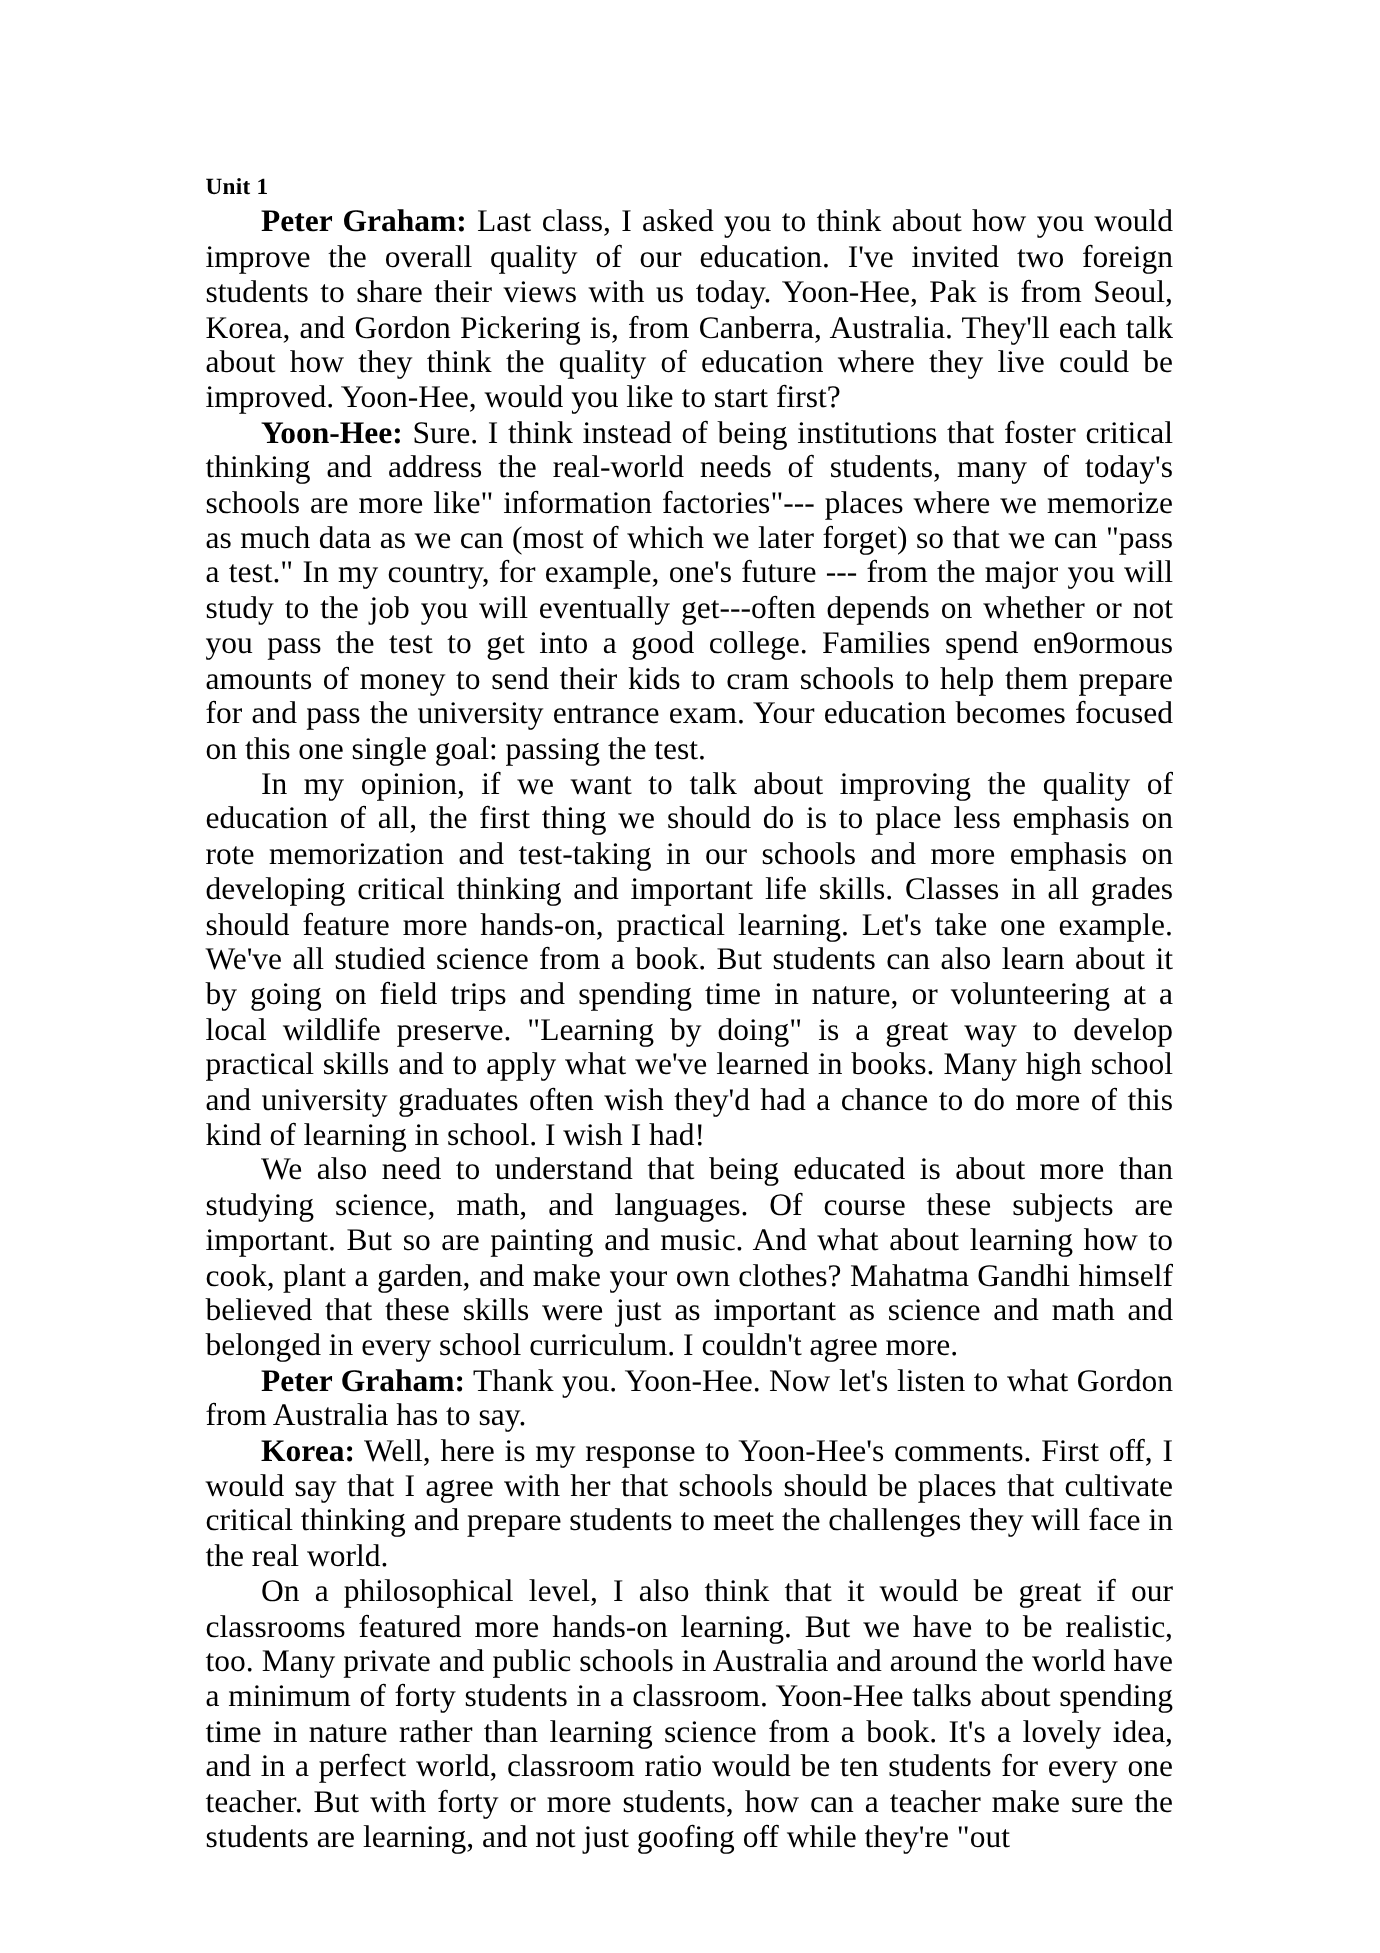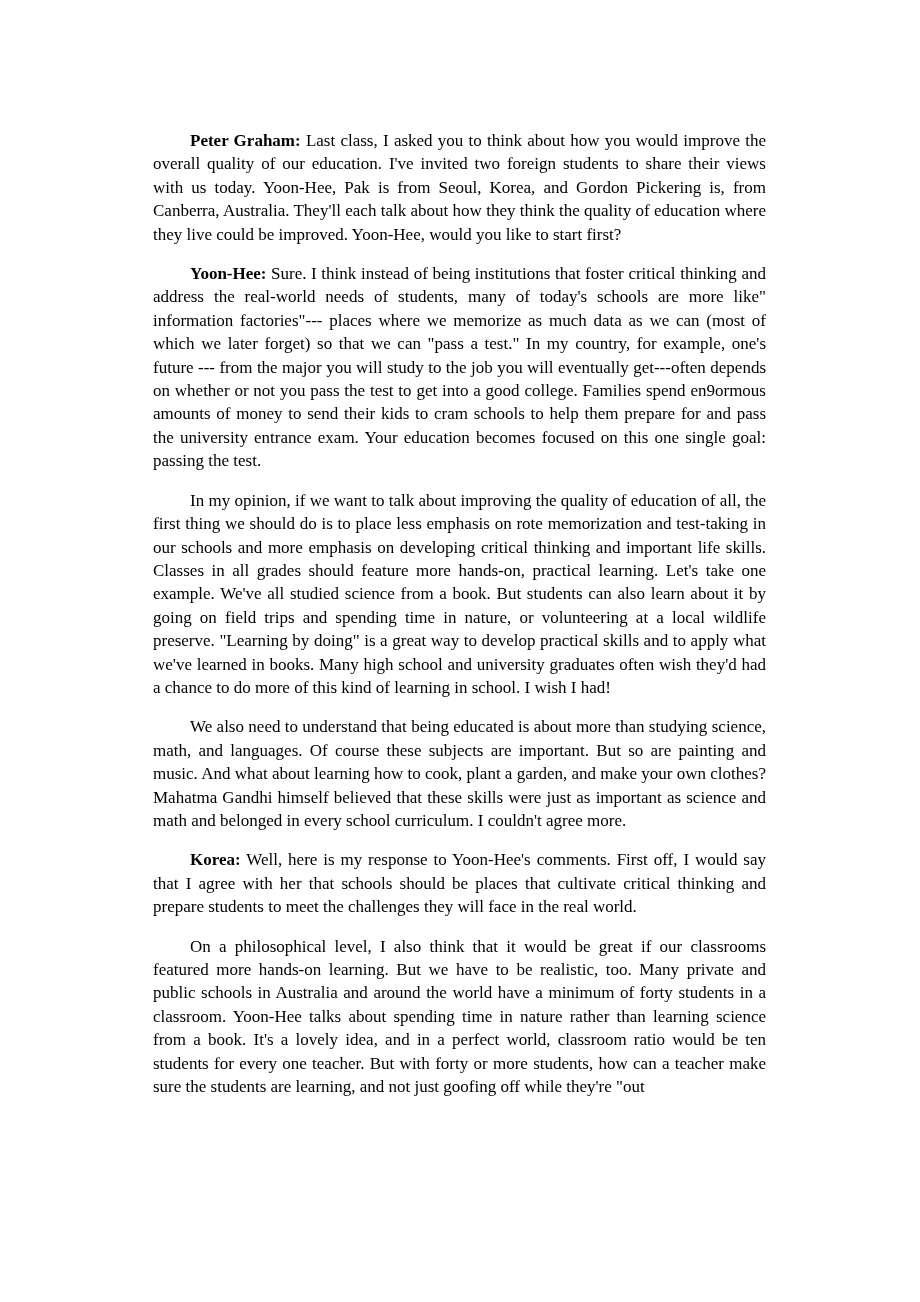--- a/index.html
+++ b/index.html
@@ -30,48 +30,50 @@
   .heading {
     font-weight: bold;
     font-size: 15.5px;
     line-height: 23.4px;
     text-align: left;
     margin: 0;
     letter-spacing: 0.01em;
   }
 
   .para {
-    font-size: 17px;
+    font-size: 21px;
     line-height: 23.4px;
     text-align: justify;
     text-justify: inter-word;
-    margin: 16px;
+    margin: 0;
     text-indent: 37px;
     hyphens: none;
     -webkit-hyphens: none;
   }
 
   .speaker {
     font-weight: bold;
   }
 </style>
 </head>
 <body>
 
 <div class="page">
   <div class="content">
 
+    <div class="heading">Unit 1</div>
 
     <p class="para"><span class="speaker">Peter Graham:</span><span> Last class, I asked you to think about how you would improve the overall quality of our education. I've invited two foreign students to share their views with us today. Yoon-Hee, Pak is from Seoul, Korea, and Gordon Pickering is, from Canberra, Australia. They'll each talk about how they think the quality of education where they live could be improved. Yoon-Hee, would you like to start first?</span></p>
 
     <p class="para"><span class="speaker">Yoon-Hee:</span><span> Sure. I think instead of being institutions that foster critical thinking and address the real-world needs of students, many of today's schools are more like" information factories"--- places where we memorize as much data as we can (most of which we later forget) so that we can "pass a test." In my country, for example, one's future --- from the major you will study to the job you will eventually get---often depends on whether or not you pass the test to get into a good college. Families spend en9ormous amounts of money to send their kids to cram schools to help them prepare for and pass the university entrance exam. Your education becomes focused on this one single goal: passing the test.</span></p>
 
     <p class="para"><span>In my opinion, if we want to talk about improving the quality of education of all, the first thing we should do is to place less emphasis on rote memorization and test-taking in our schools and more emphasis on developing critical thinking and important life skills. Classes in all grades should feature more hands-on, practical learning. Let's take one example. We've all studied science from a book. But students can also learn about it by going on field trips and spending time in nature, or volunteering at a local wildlife preserve. "Learning by doing" is a great way to develop practical skills and to apply what we've learned in books. Many high school and university graduates often wish they'd had a chance to do more of this kind of learning in school. I wish I had!</span></p>
 
     <p class="para"><span>We also need to understand that being educated is about more than studying science, math, and languages. Of course these subjects are important. But so are painting and music. And what about learning how to cook, plant a garden, and make your own clothes? Mahatma Gandhi himself believed that these skills were just as important as science and math and belonged in every school curriculum. I couldn't agree more.</span></p>
 
+    <p class="para"><span class="speaker">Peter Graham:</span><span> Thank you. Yoon-Hee. Now let's listen to what Gordon from Australia has to say.</span></p>
 
     <p class="para"><span class="speaker">Korea:</span><span> Well, here is my response to Yoon-Hee's comments. First off, I would say that I agree with her that schools should be places that cultivate critical thinking and prepare students to meet the challenges they will face in the real world.</span></p>
 
     <p class="para"><span>On a philosophical level, I also think that it would be great if our classrooms featured more hands-on learning. But we have to be realistic, too. Many private and public schools in Australia and around the world have a minimum of forty students in a classroom. Yoon-Hee talks about spending time in nature rather than learning science from a book. It's a lovely idea, and in a perfect world, classroom ratio would be ten students for every one teacher. But with forty or more students, how can a teacher make sure the students are learning, and not just goofing off while they're "out</span></p>
 
   </div>
 </div>
 
 </body></html>

